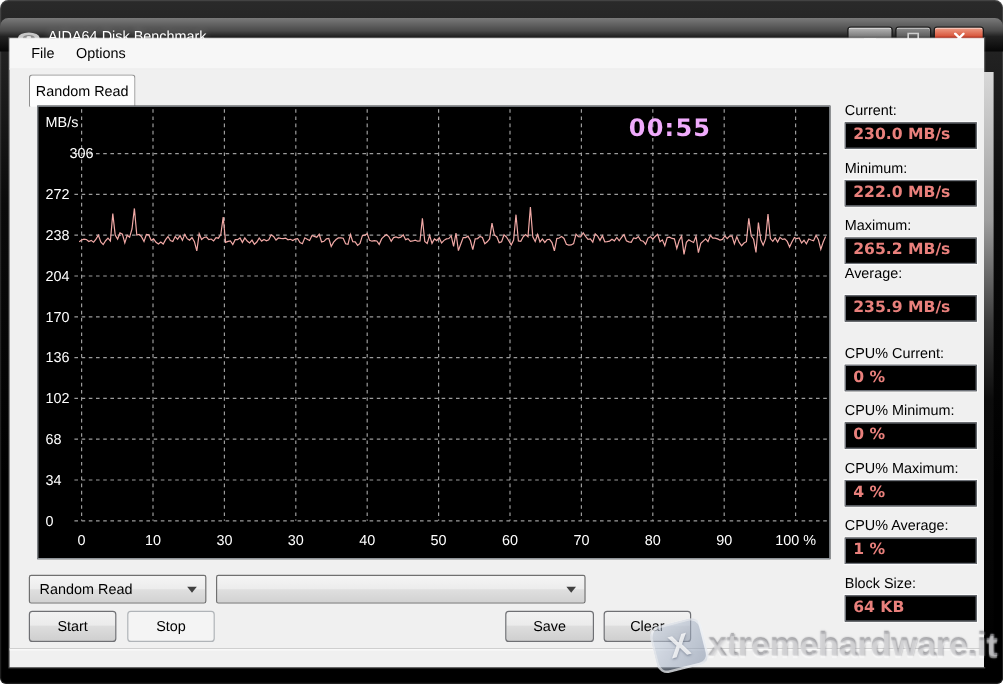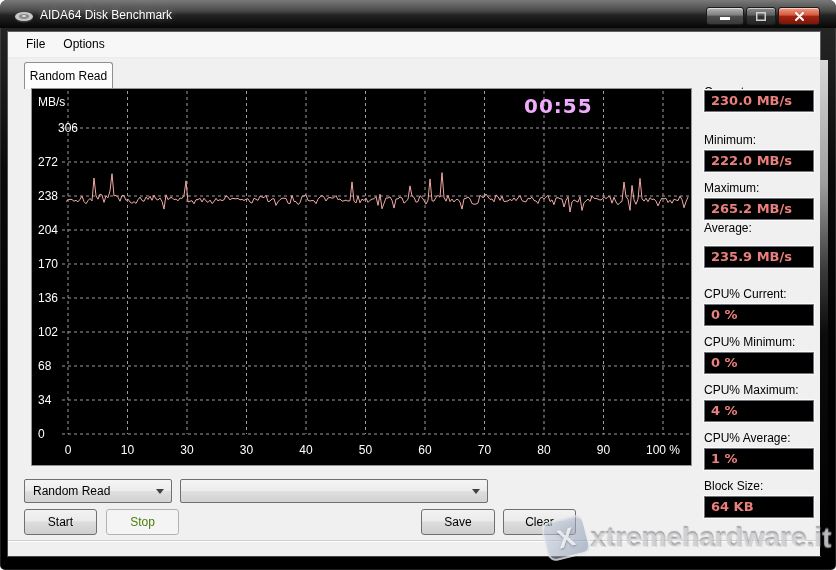--- a/index.html
+++ b/index.html
@@ -6,21 +6,21 @@
   *{box-sizing:border-box;}
   .window{
     position:relative;width:836px;height:570px;
     background:linear-gradient(180deg,#2a2a2a,#0a0a0a 30%,#000 70%);
     border-radius:7px 7px 5px 5px;overflow:hidden;
     font-family:"Liberation Sans",sans-serif;
     box-shadow:inset 0 0 0 1px rgba(255,255,255,0.12);
   }
   
   .titlebar{
-    position:absolute;left:0;top:0;width:836px;height:28px;
+    position:absolute;left:0;top:15px;width:836px;height:28px;
     background:linear-gradient(180deg,#7a7a7a 0%,#4a4a4a 38%,#222 55%,#060606 100%);
     border-radius:7px 7px 0 0;
   }
   .app-icon{position:absolute;left:14px;top:9px;width:20px;height:14px;}
   .title-text{
     position:absolute;left:40px;top:8px;font-size:12px;color:#fff;
     text-shadow:0 0 6px rgba(255,255,255,0.45),0 1px 2px rgba(0,0,0,0.8);
     white-space:nowrap;
   }
   .win-controls{position:absolute;right:16px;top:7px;height:18px;display:flex;}
@@ -98,21 +98,21 @@
   }
   .sel-bench{left:16px;top:447px;width:148px;}
   .sel-drive{left:172px;top:447px;width:308px;}
   .btn{
     position:absolute;top:477px;height:26px;
     background:linear-gradient(180deg,#f2f2f2,#ebebeb 45%,#dddddd 50%,#cfcfcf);
     border:1px solid #6f7074;border-radius:3px;font-size:12px;color:#000;
     font-family:"Liberation Sans",sans-serif;cursor:pointer;
   }
   .btn:disabled{
-    background:#f4f4f4;border-color:#b0b4b8;color:#4d7c0f;cursor:default;
+    background:#f4f4f4;border-color:#b0b4b8;color:#000000;cursor:default;
   }
   .btn-start{left:16px;width:73px;}
   .btn-stop{left:98px;width:73px;}
   .btn-save{left:413px;width:74px;}
   .btn-clear{left:495px;width:73px;}
   .bottom-divider{
     position:absolute;left:0;top:508px;width:812px;height:2px;
     border-top:1px solid #cfcfcf;border-bottom:1px solid #fdfdfd;
   }
   
@@ -236,21 +236,21 @@
     <button class="btn btn-start">Start</button>
     <button class="btn btn-stop" disabled="">Stop</button>
     <button class="btn btn-save">Save</button>
     <button class="btn btn-clear">Clear</button>
 
     <div class="bottom-divider"></div>
   </div>
 
   <div id="stats-layer">
       <div class="stat-label" style="top: 85px;">Current:</div>
-      <div class="stat-box" style="top: 90px;">
+      <div class="stat-box" style="top: 102px;">
         <span>230.0 MB/s</span>
       </div>
       <div class="stat-label" style="top: 133px;">Minimum:</div>
       <div class="stat-box" style="top: 150px;">
         <span>222.0 MB/s</span>
       </div>
       <div class="stat-label" style="top: 181px;">Maximum:</div>
       <div class="stat-box" style="top: 198px;">
         <span>265.2 MB/s</span>
       </div>

